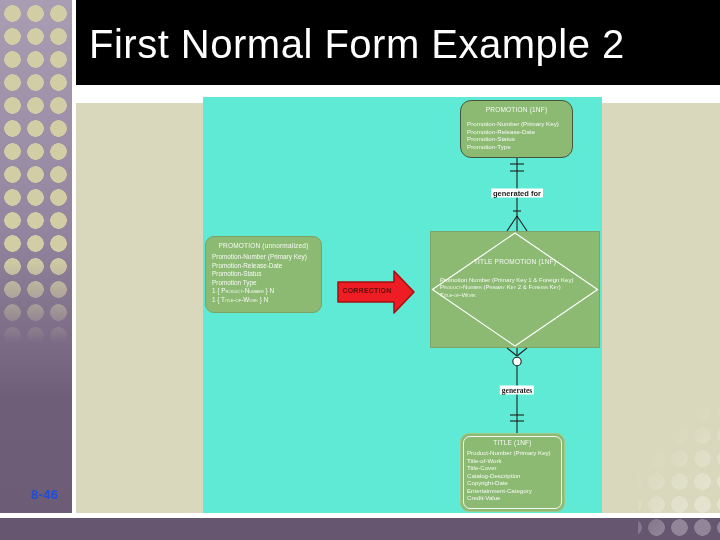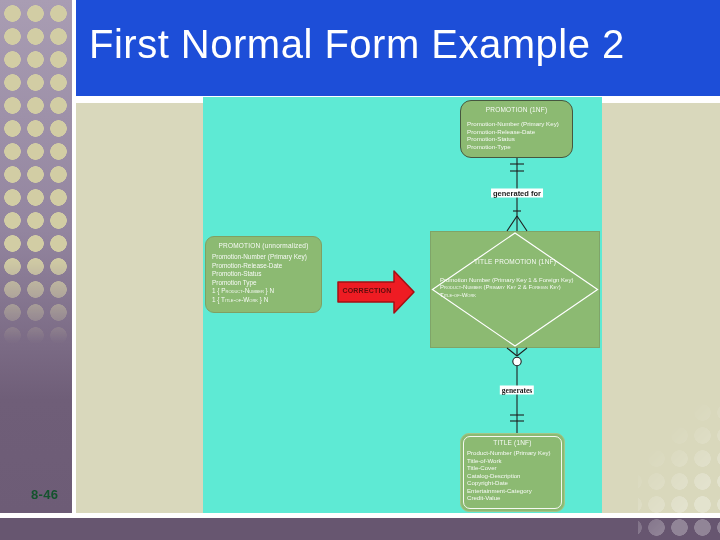--- a/index.html
+++ b/index.html
@@ -14,26 +14,26 @@
     background:linear-gradient(180deg,#a99db3 0%,#93859f 45%,#6f5e78 78%,#6d5c76 100%);
   }
   .sidebar .dots{
     position:absolute;inset:0;
     background-image:radial-gradient(circle at 11.5px 11.5px,#d2cda4 8px,rgba(210,205,164,0) 8.6px);
     background-size:23px 23px;background-position:1px 2px;
     -webkit-mask-image:linear-gradient(180deg,#000 0%,#000 50%,transparent 67%);
     mask-image:linear-gradient(180deg,#000 0%,#000 50%,transparent 67%);
   }
   .page-num{
-    position:absolute;left:31px;top:487px;color:#14532d;
+    position:absolute;left:31px;top:487px;color:#1d4ed8;
     font-size:13px;font-weight:600;letter-spacing:.3px;z-index:5;
   }
   .titlebar{
-    position:absolute;left:76px;top:0;width:644px;height:96px;
-    background:#1d4ed8;color:#ffffff;
+    position:absolute;left:76px;top:0;width:644px;height:85px;
+    background:#000000;color:#ffffff;
   }
   .titlebar h1{
     margin:0;padding:24px 0 0 13px;font-size:40px;font-weight:400;
     letter-spacing:0.5px;line-height:1;white-space:nowrap;
   }
   .content-bg{
     position:absolute;left:76px;top:103px;width:644px;height:410px;
     background:#d9d8bc;
   }
   .panel{

